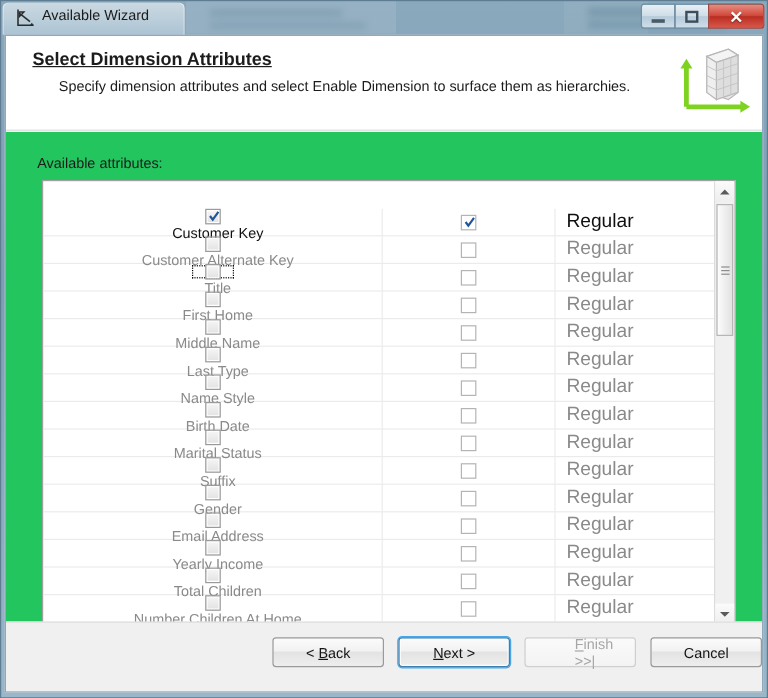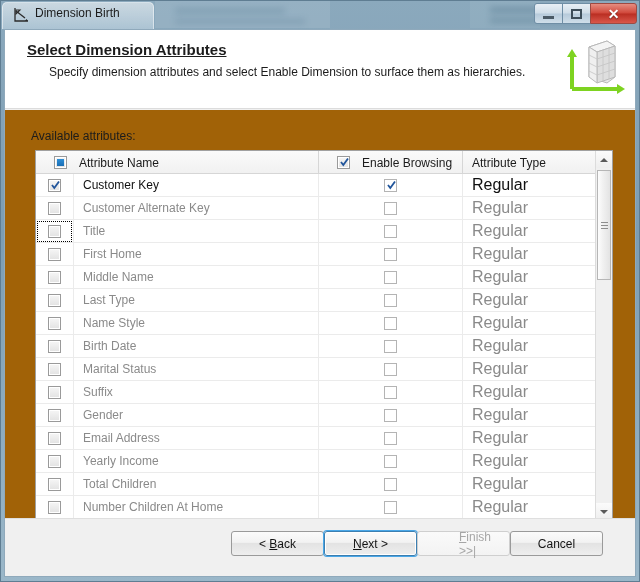--- a/index.html
+++ b/index.html
@@ -79,21 +79,21 @@
   }
   .hdr-sub {
     position:absolute; left:44px; top:35px;
     font-size:12px; color:#1c1c1c;
   }
   .hdr-art { position:absolute; right:8px; top:3px; width:64px; height:64px; }
 
   
   .body-area {
     position:absolute; left:0; top:80px; right:0; bottom:58px;
-    background:#a16207;
+    background:#22c55e;
   }
   .avail-label {
     position:absolute; left:26px; top:19px; font-size:12px; color:#1c1c1c;
   }
 
   
   .grid {
     position:absolute; left:30px; top:40px; width:578px; height:371px;
     background:#ffffff; border:1px solid #a0a0a0; overflow:hidden;
   }
@@ -111,21 +111,21 @@
     border-right:1px solid #d6d6d6;
     font-size:12px; color:#1b1b1b; padding-left:6px; position:relative;
   }
 
   .rows { position:absolute; left:0; top:23px; width:561px; bottom:0; }
   .row {
     display:flex; height:23px; border-bottom:1px solid #ebebeb;
     align-items:center;
   }
   .cell { height:23px; display:flex; align-items:center; border-right:1px solid #ebebeb; }
-  .cell.name { width:283px; padding-left:0; }
+  .cell.name { width:283px; padding-left:0;flex-direction:column; }
   .cell.brow { width:144px; justify-content:center; }
   .cell.type { width:133px; padding-left:9px; font-size:16px; }
 
   .cbwrap { width:37px; display:flex; align-items:center; justify-content:center; height:23px; }
   .cbwrap.focus { outline:1px dotted #000; outline-offset:-2px; }
   .namecell-sep { width:1px; height:23px; background:#ebebeb; }
   .nametext { padding-left:9px; font-size:12px; }
 
   .txt-active { color:#101010; }
   .txt-dim    { color:#8a8a8a; }
@@ -170,21 +170,21 @@
     display:flex; align-items:center; justify-content:center;
   }
   .grip { width:7px; }
   .grip i { display:block; height:1px; background:#8d8d8d; margin:2px 0; }
 
   
   .footer {
     position:absolute; left:0; right:0; bottom:0; height:58px;
     background:#f0f0f0; border-top:1px solid #dfdfdf;
   }
-  .btnrow { position:absolute; right:32px; top:12px; display:flex; }
+  .btnrow { position:absolute; right:0; top:12px; display:flex; gap:12px; }
   .btn {
     width:93px; height:25px;
     font-size:12px; color:#151515;
     border:1px solid #9a9a9a; border-radius:3px;
     background: linear-gradient(180deg,#fbfbfb 0%, #f2f2f2 45%, #e3e3e3 50%, #eeeeee 100%);
     display:flex; align-items:center; justify-content:center;
     font-family:"Liberation Sans", sans-serif;
   }
   .btn.focused {
     border:1px solid #3c7fb1;
@@ -213,21 +213,21 @@
 
     <span class="title-icon">
       <svg width="16" height="16" viewBox="0 0 16 16">
         <path d="M2 1 L2 14 L15 14" stroke="#2b2b2b" stroke-width="1.3" fill="none"></path>
         <path d="M12 14 l3 0 l-1.5 -2 z" fill="#2b2b2b"></path>
         <path d="M3 4 L12 11" stroke="#2b2b2b" stroke-width="1.3" fill="none"></path>
         <path d="M3 7 L3 3 L7 3 z" fill="none" stroke="#2b2b2b" stroke-width="1.1"></path>
       </svg>
     </span>
 
-    <span class="title-text">Dimension Birth</span>
+    <span class="title-text">Available Wizard</span>
 
     <div class="wincontrols">
       <div class="wc min">
         <span class="glyph-min"></span>
       </div>
       <div class="wc rst">
         <span class="glyph-restore"></span>
       </div>
       <div class="wc close">
         <span class="glyph-close">✕</span>
@@ -267,41 +267,20 @@
           </g>
         </svg>
       </span>
     </div>
 
     <div class="body-area">
       <div class="avail-label">Available attributes:</div>
 
       <div class="grid">
 
-        <div class="grid-head">
-          <div class="gh col-name">
-            <span class="cbwrap">
-              <span class="cb inner mixed"></span>
-            </span>
-            <span>Attribute Name</span>
-          </div>
-          <div class="gh col-brow">
-            <span class="cbwrap">
-              <span class="cb inner">
-                <svg class="tick" viewBox="0 0 9 11">
-                  <path d="M1 5 L3.3 8 L8 1.5" stroke="#21559b" stroke-width="1.8" fill="none"></path>
-                </svg>
-              </span>
-            </span>
-            <span>Enable Browsing</span>
-          </div>
-          <div class="gh col-type">
-            <span style="padding-left:3px">Attribute Type</span>
-          </div>
-        </div>
 
         <div class="rows" id="rows-container">
             <div class="row">
               <div class="cell name">
                 <span class="cbwrap">
                   <span class="cb inner">
                     <svg class="tick" viewBox="0 0 9 11">
                       <path d="M1 5 L3.3 8 L8 1.5" stroke="#21559b" stroke-width="1.8" fill="none"></path>
                     </svg>
                   </span>

